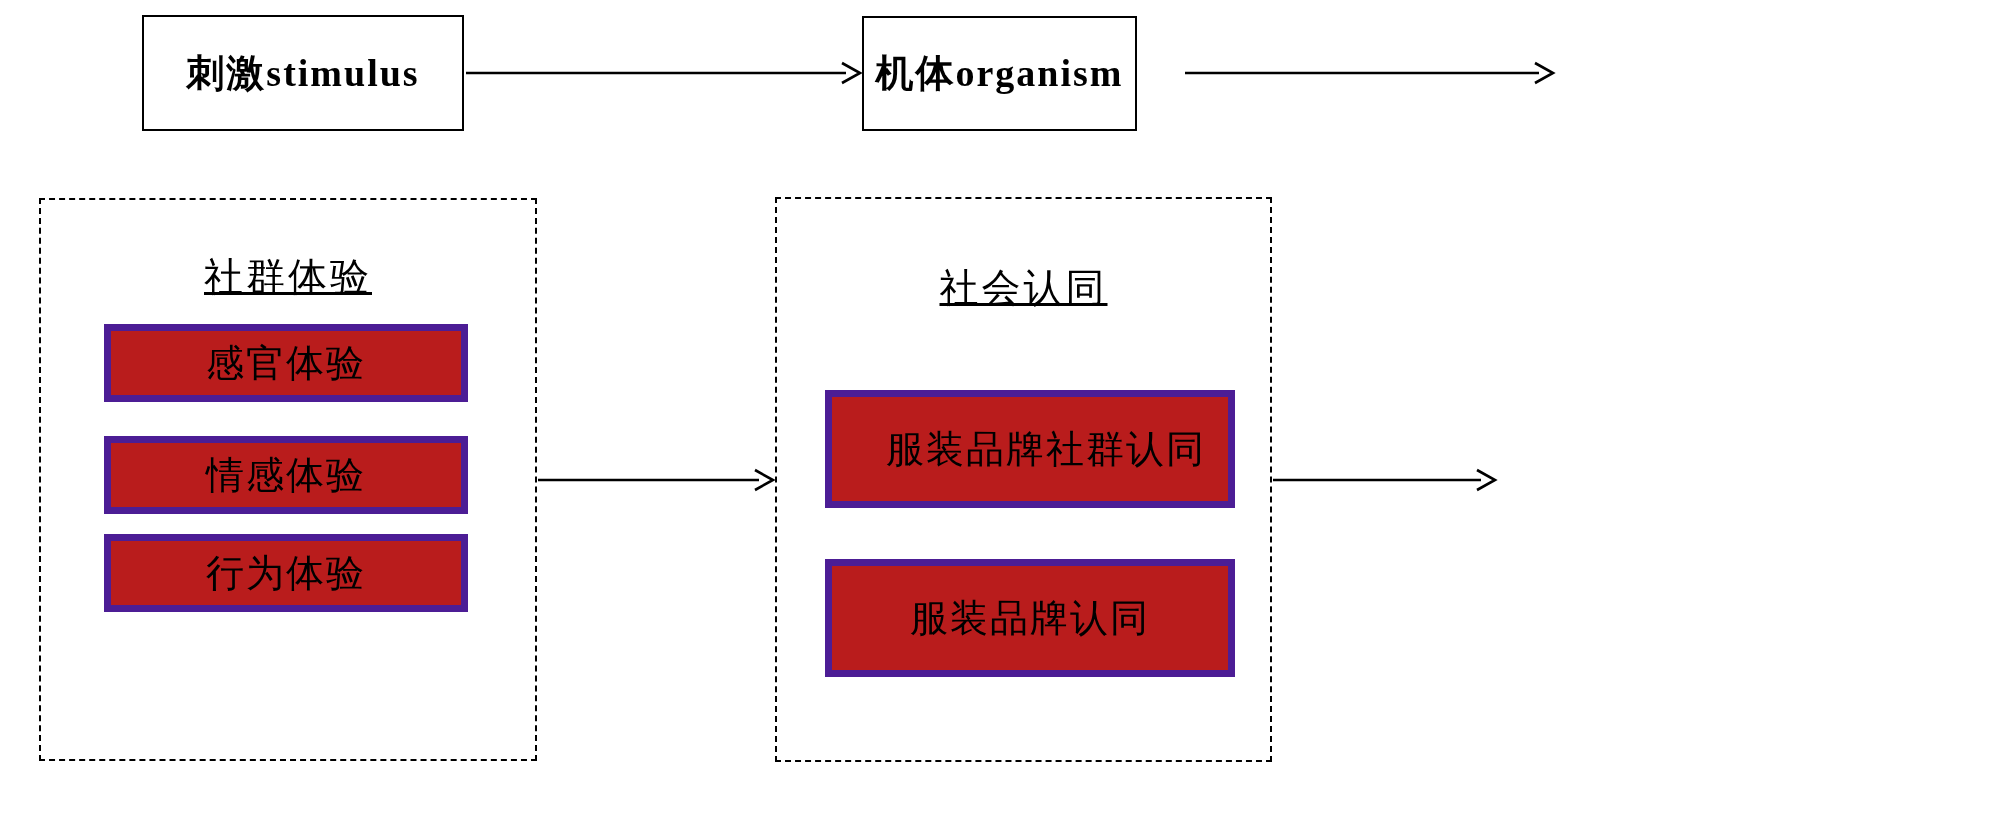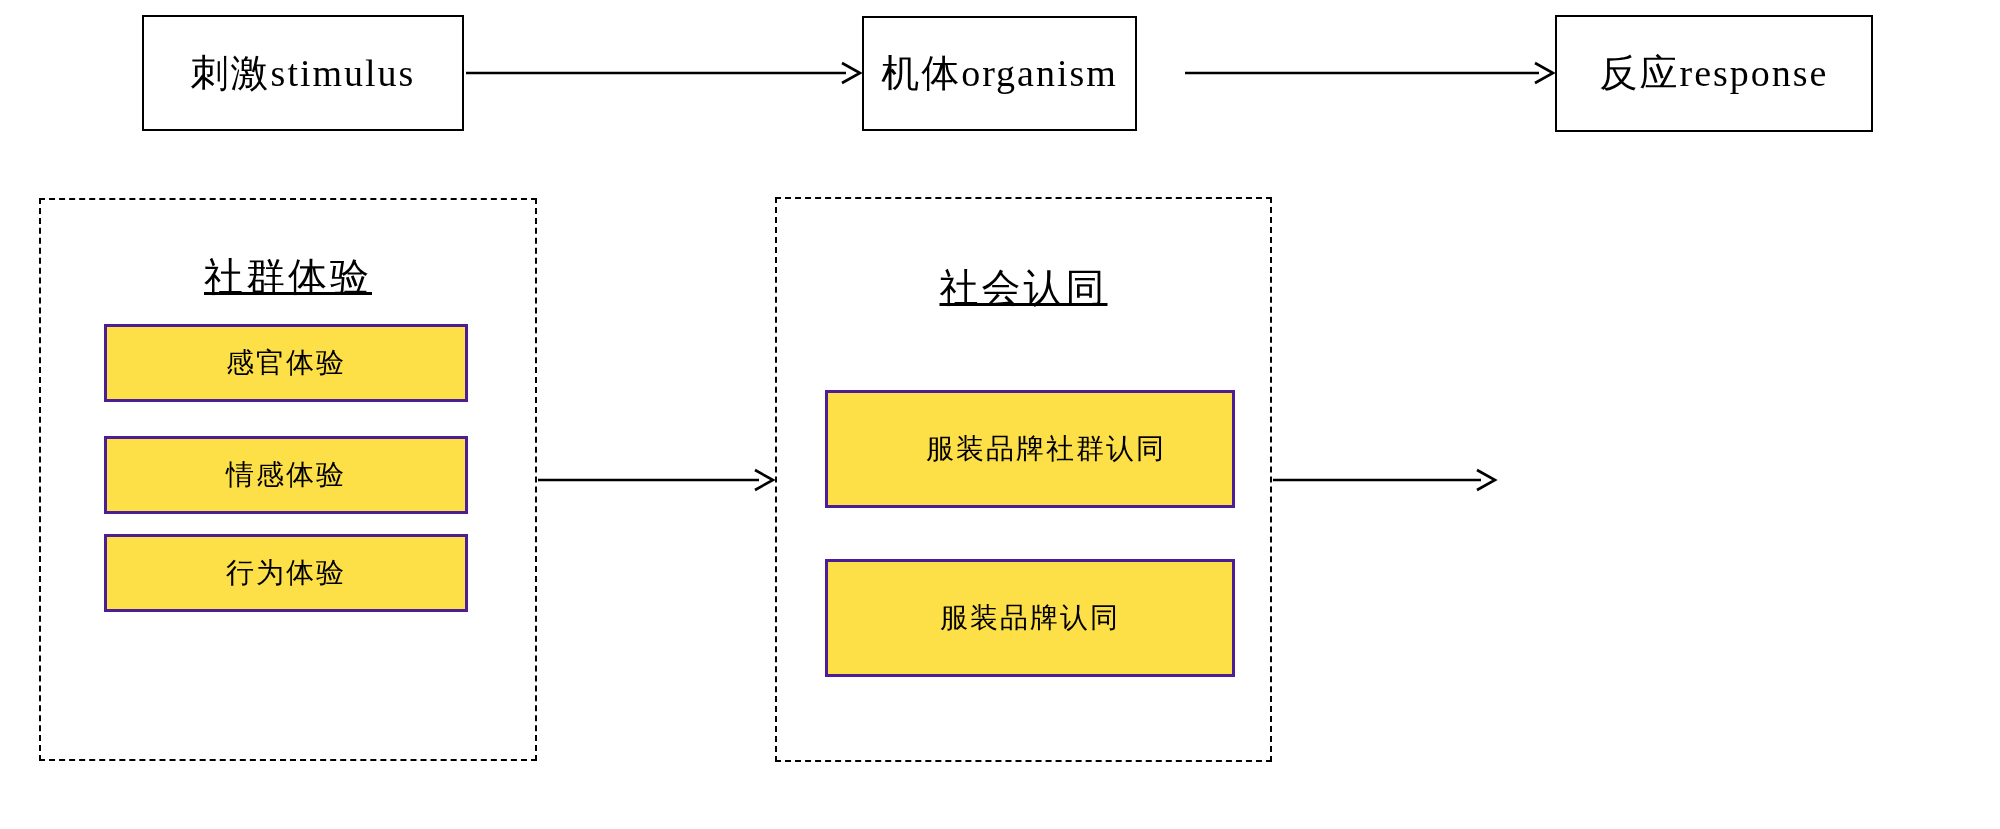--- a/index.html
+++ b/index.html
@@ -21,20 +21,21 @@
     position: absolute;
     box-sizing: border-box;
     background: #ffffff;
     border: 2px solid #000000;
     display: flex;
     align-items: center;
     justify-content: center;
     font-size: 38px;
     letter-spacing: 2px;
     white-space: nowrap;
+    font-weight: bold;
   }
 
   
   .node.stimulus { left: 142px; top: 15px;  width: 322px; height: 116px; }
   .node.organism { left: 862px; top: 16px;  width: 275px; height: 115px; }
   .node.response { left: 1555px; top: 15px; width: 318px; height: 117px; }
 
   
   .group {
     position: absolute;
@@ -55,26 +56,26 @@
     white-space: nowrap;
     text-decoration: underline;
   }
   .group.community .group-title { top: 50px; }
   .group.identity  .group-title { top: 62px; text-align: center; }
 
   
   .sub {
     position: absolute;
     box-sizing: border-box;
-    background: #fde047;
-    border: 3px solid #4c1d95;
+    background: #b91c1c;
+    border: 7px solid #4c1d95;
     display: flex;
     align-items: center;
     justify-content: center;
-    font-size: 28px;
+    font-size: 38px;
     letter-spacing: 2px;
     white-space: nowrap;
   }
   .community .sub { left: 63px; width: 364px; height: 78px; }
   .community .sub.s0 { top: 124px; }
   .community .sub.s1 { top: 236px; }
   .community .sub.s2 { top: 334px; }
   .community .sub.s3 { top: 439px; }
 
   
@@ -101,21 +102,20 @@
 </style>
 </head>
 <body>
 
 <div class="canvas">
 
   <div class="node stimulus">刺激stimulus</div>
 
   <div class="node organism">机体organism</div>
 
-  <div class="node response">反应response</div>
 
   <div class="group community">
     <div class="group-title">社群体验</div>
     <div class="sub s0">感官体验</div>
     <div class="sub s1">情感体验</div>
     <div class="sub s2">行为体验</div>
   </div>
 
   <div class="group identity">
     <div class="group-title">社会认同</div>

